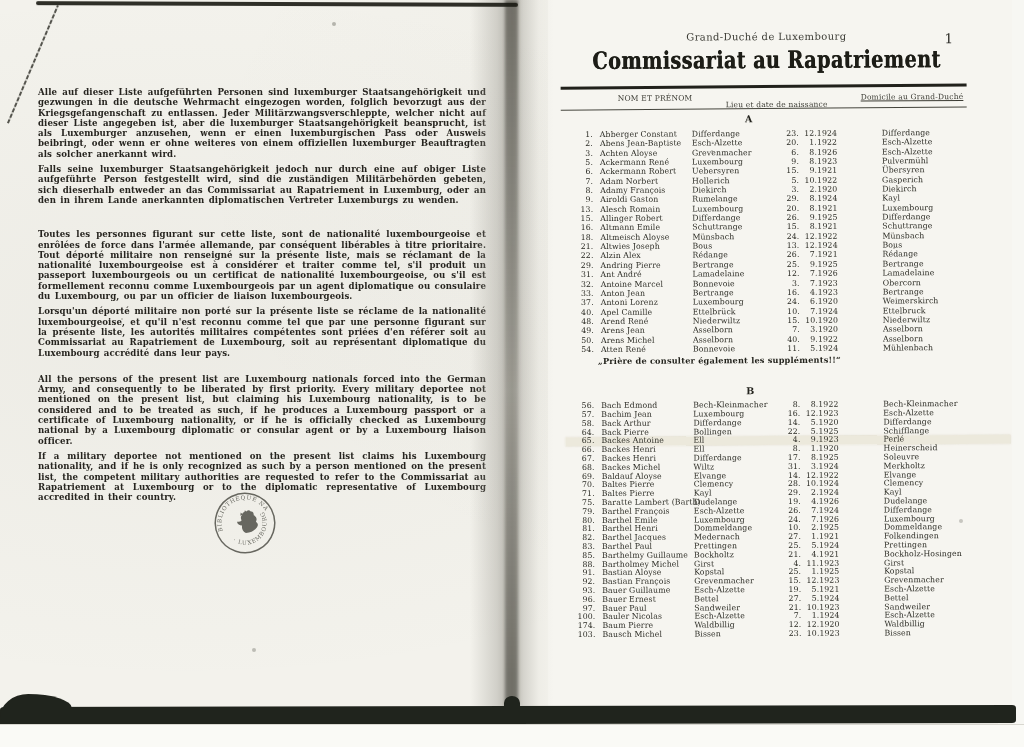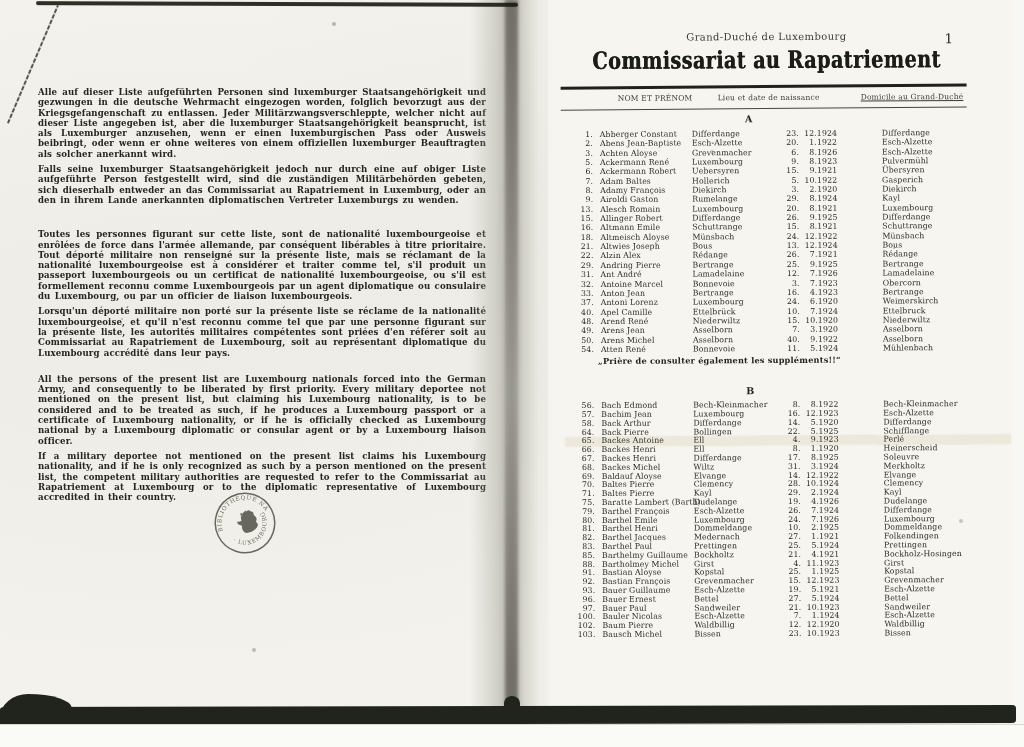--- a/index.html
+++ b/index.html
@@ -39,21 +39,21 @@
 
   
   .right-content{position:absolute;left:548px;top:0;width:470px;height:706px;transform:rotate(-.3deg);color:#2b2b25;}
   .region-header{position:absolute;left:80px;top:31px;width:280px;text-align:center;font-size:10px;letter-spacing:.4px;color:#3a3a33;}
   .page-number{position:absolute;left:398px;top:31px;font-size:13.5px;color:#2a2a24;}
   .doc-title{position:absolute;left:0;top:45px;width:440px;text-align:center;font-size:24px;font-weight:bold;letter-spacing:.5px;color:#1d1d17;transform:scaleX(.8);transform-origin:220px 0;text-shadow:.5px 0 0 #1d1d17;}
   .rule-thick{position:absolute;left:14px;top:85px;width:406px;height:2.6px;background:#21211b;transform:rotate(-.15deg);}
   .rule-thin{position:absolute;left:14px;top:108px;width:406px;height:1px;background:#44443c;transform:rotate(-.15deg);}
   .col-head{position:absolute;top:93px;font-size:7.5px;color:#3c3c34;letter-spacing:.2px;white-space:nowrap;}
   .col-head.c1{left:55px;margin-left:16px;}
-  .col-head.c2{left:171px;}
+  .col-head.c2{left:179px;margin-top:7px;}
   .col-head.c3{left:314px;text-decoration:underline;}
 
   .roster{position:absolute;left:17px;top:112px;width:445px;}
   .sec-letter{width:370px;text-align:center;font-size:9.5px;line-height:14px;font-weight:bold;color:#23231d;margin-bottom:3px;}
   .rows-a .row{height:9.35px;line-height:9.35px;}
   .rows-b .row{height:8.8px;line-height:8.8px;}
   .row{display:grid;grid-template-columns:34px 88px 95px 18px 18px 15px 1fr;font-size:7.8px;color:#2b2b24;letter-spacing:.1px;}
   .row span{overflow:visible;}
   .c-num{text-align:right;padding-right:5px;}
   .c-name{padding-left:2px;white-space:nowrap;}
@@ -151,21 +151,21 @@
             <span class="c-num">6.</span>
             <span class="c-name">Ackermann Robert</span>
             <span class="c-place">Uebersyren</span>
             <span class="c-day">15.</span>
             <span class="c-mon">9.</span>
             <span class="c-year">1921</span>
             <span class="c-dom">Übersyren</span>
           </div>
           <div class="row">
             <span class="c-num">7.</span>
-            <span class="c-name">Adam Baltes</span>
+            <span class="c-name">Adam Norbert</span>
             <span class="c-place">Hollerich</span>
             <span class="c-day">5.</span>
             <span class="c-mon">10.</span>
             <span class="c-year">1922</span>
             <span class="c-dom">Gasperich</span>
           </div>
           <div class="row">
             <span class="c-num">8.</span>
             <span class="c-name">Adamy François</span>
             <span class="c-place">Diekirch</span>
@@ -550,21 +550,21 @@
           <div class="row">
             <span class="c-num">100.</span>
             <span class="c-name">Bauler Nicolas</span>
             <span class="c-place">Esch-Alzette</span>
             <span class="c-day">7.</span>
             <span class="c-mon">1.</span>
             <span class="c-year">1924</span>
             <span class="c-dom">Esch-Alzette</span>
           </div>
           <div class="row">
-            <span class="c-num">102.</span>
+            <span class="c-num">174.</span>
             <span class="c-name">Baum Pierre</span>
             <span class="c-place">Waldbillig</span>
             <span class="c-day">12.</span>
             <span class="c-mon">12.</span>
             <span class="c-year">1920</span>
             <span class="c-dom">Waldbillig</span>
           </div>
           <div class="row">
             <span class="c-num">103.</span>
             <span class="c-name">Bausch Michel</span>

